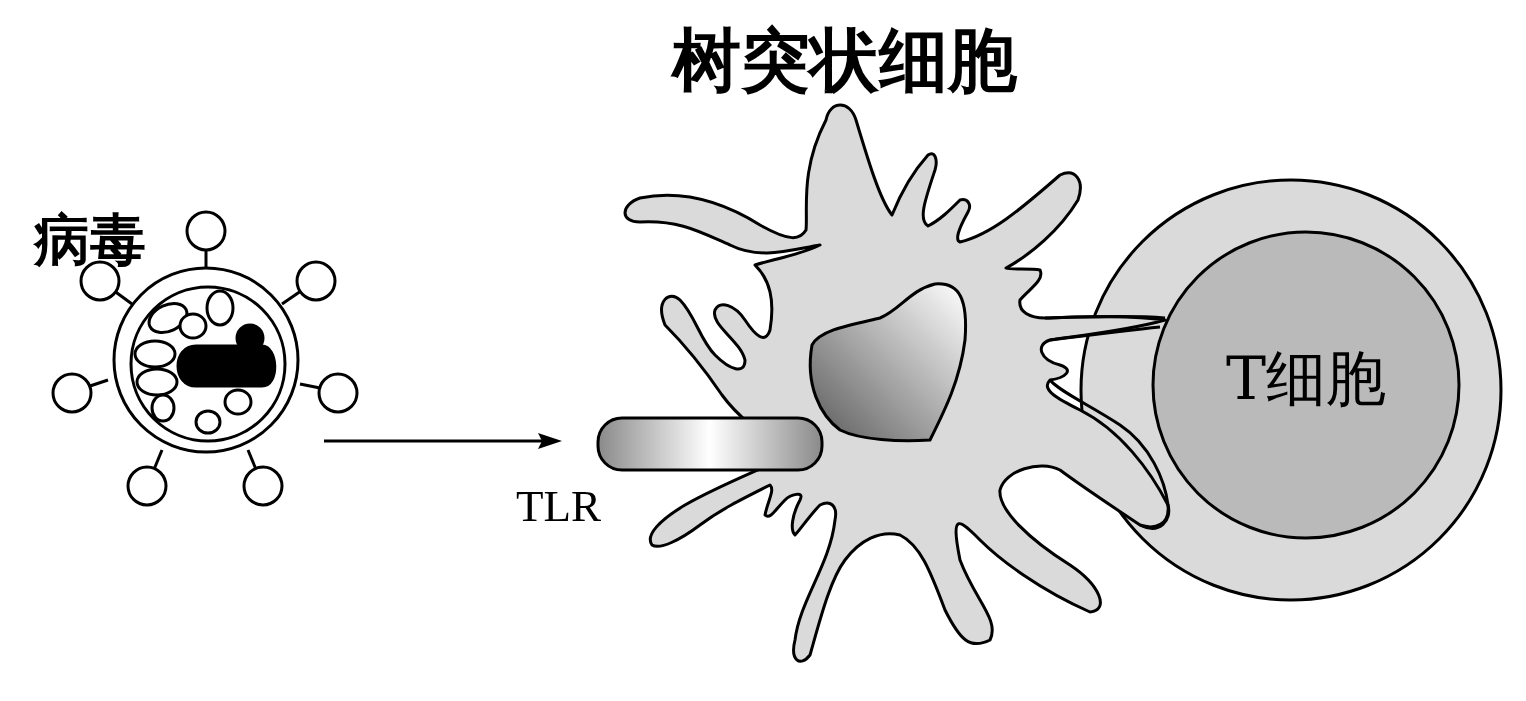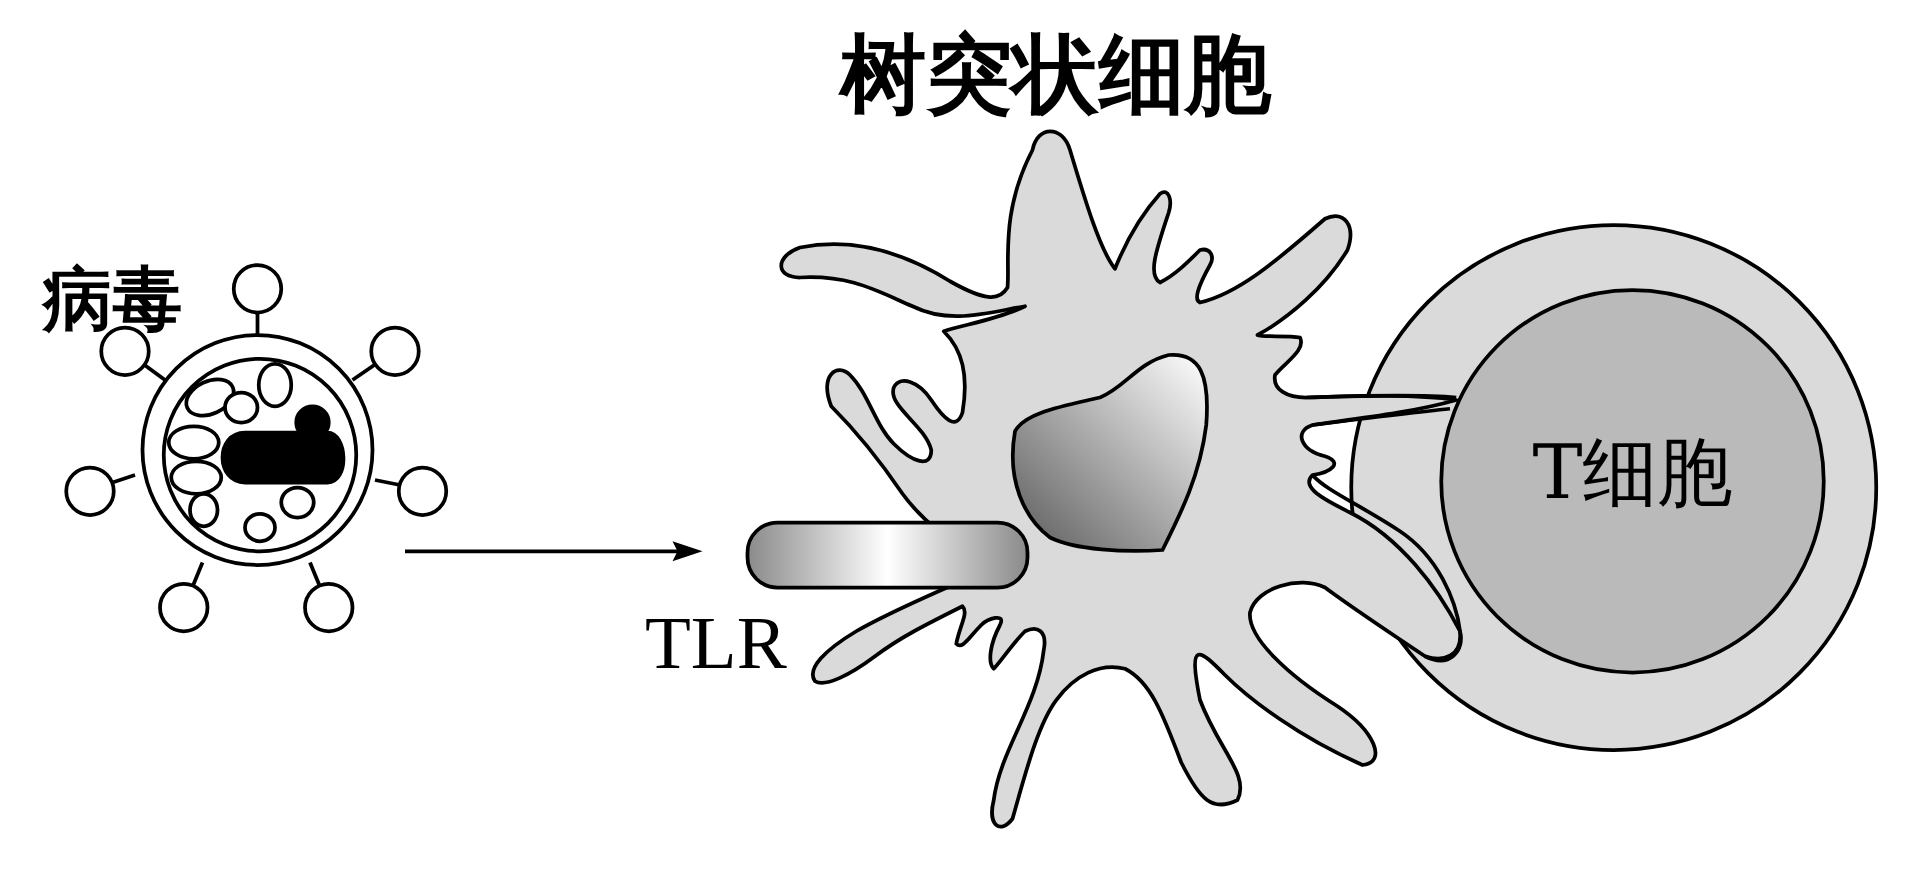--- a/index.html
+++ b/index.html
@@ -1,21 +1,21 @@
 <!DOCTYPE html>
 <html><head>
 <meta charset="utf-8">
 <style>
   html, body { margin: 0; padding: 0; background: #ffffff; }
   body { width: 1526px; height: 701px; position: relative; overflow: hidden; font-family: "DejaVu Serif", "Liberation Serif", serif; }
   svg { position: absolute; left: 0; top: 0; }
   .label { position: absolute; color: #000; line-height: 1; white-space: nowrap; }
   .title { left: 672px; top: 26px; font-size: 69px; font-weight: bold; font-family: "DejaVu Sans", sans-serif; }
   .virus { left: 34px; top: 180px; font-size: 56px; font-weight: bold; font-family: "DejaVu Sans", sans-serif; margin-top: 32px; }
-  .tlr { left: 516px; top: 484px; font-size: 60px; font-family: "Liberation Serif", serif; }
+  .tlr { left: 516px; top: 484px; font-size: 45px; font-family: "Liberation Serif", serif; }
   .tcell { left: 1226px; top: 348px; font-size: 60px; font-family: "DejaVu Serif", serif; }
 </style>
 </head>
 <body>
 
 <svg width="1526" height="701" viewBox="0 0 1526 701">
   <defs>
     <linearGradient id="tlrGrad" x1="0" y1="0" x2="1" y2="0">
       <stop offset="0" stop-color="#8a8a8a"></stop>
       <stop offset="0.5" stop-color="#ffffff"></stop>

